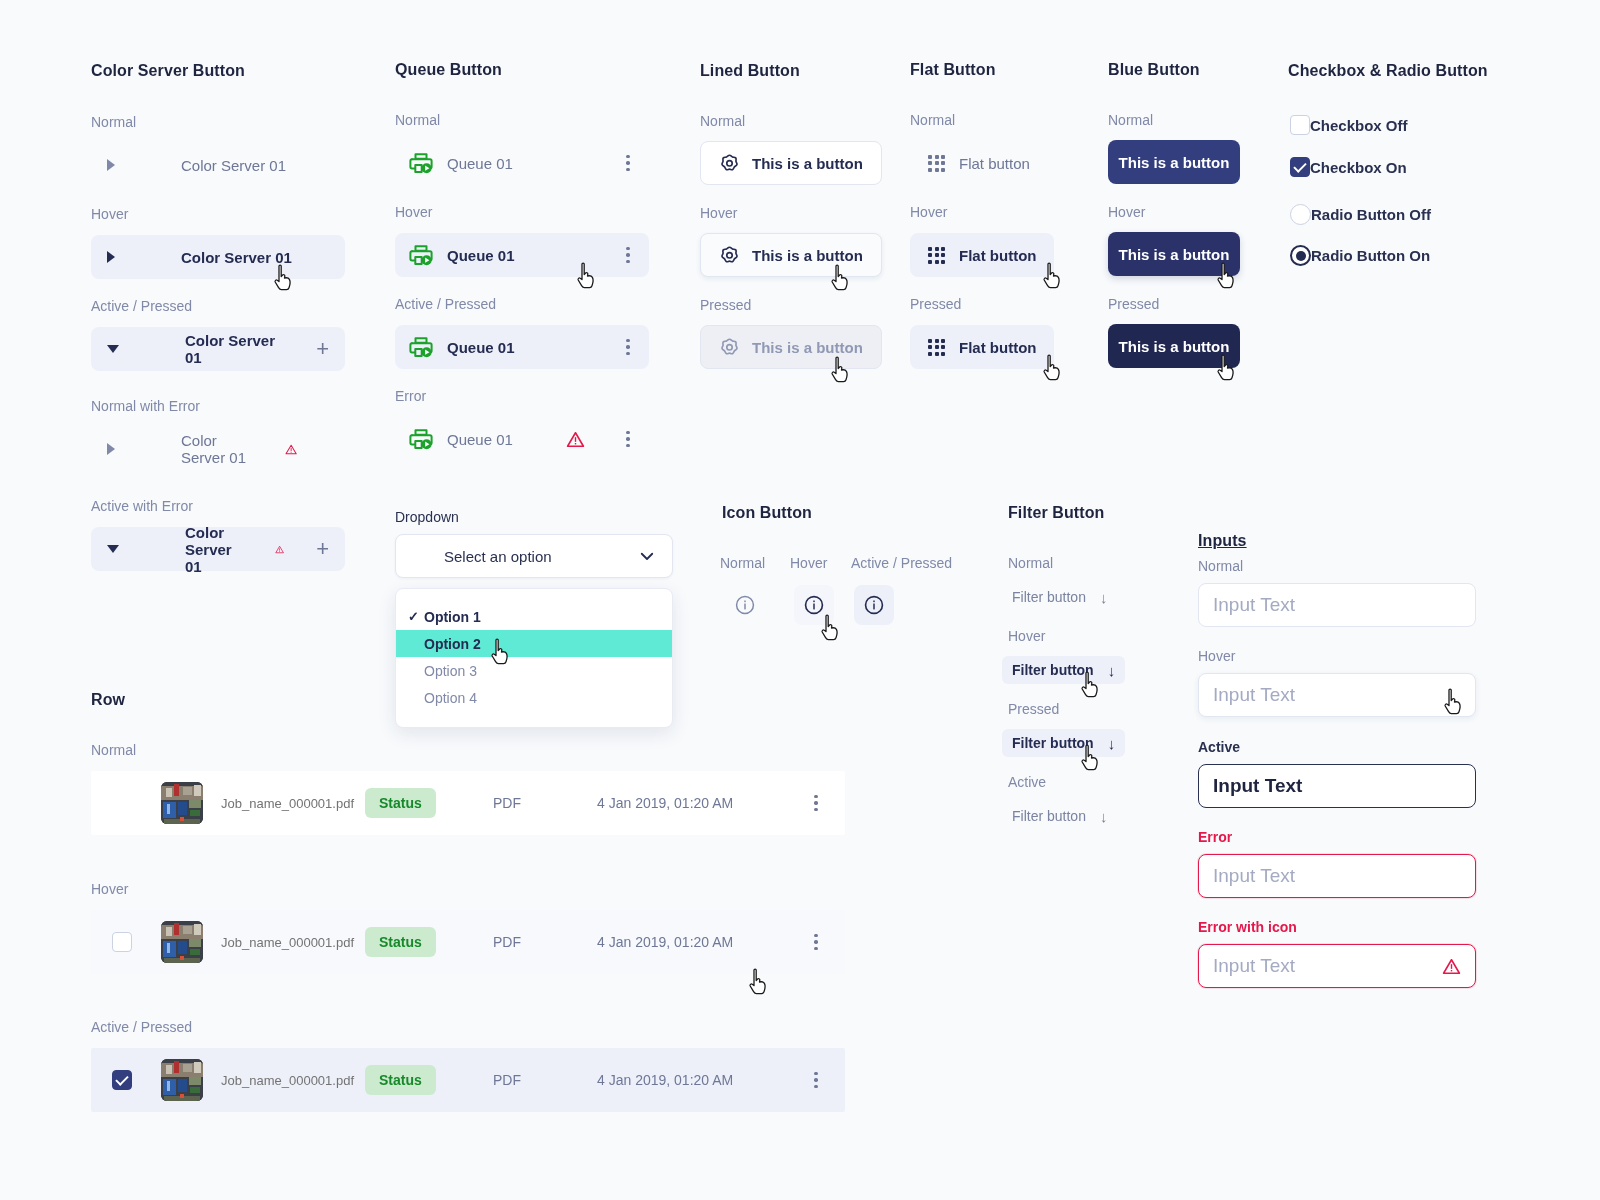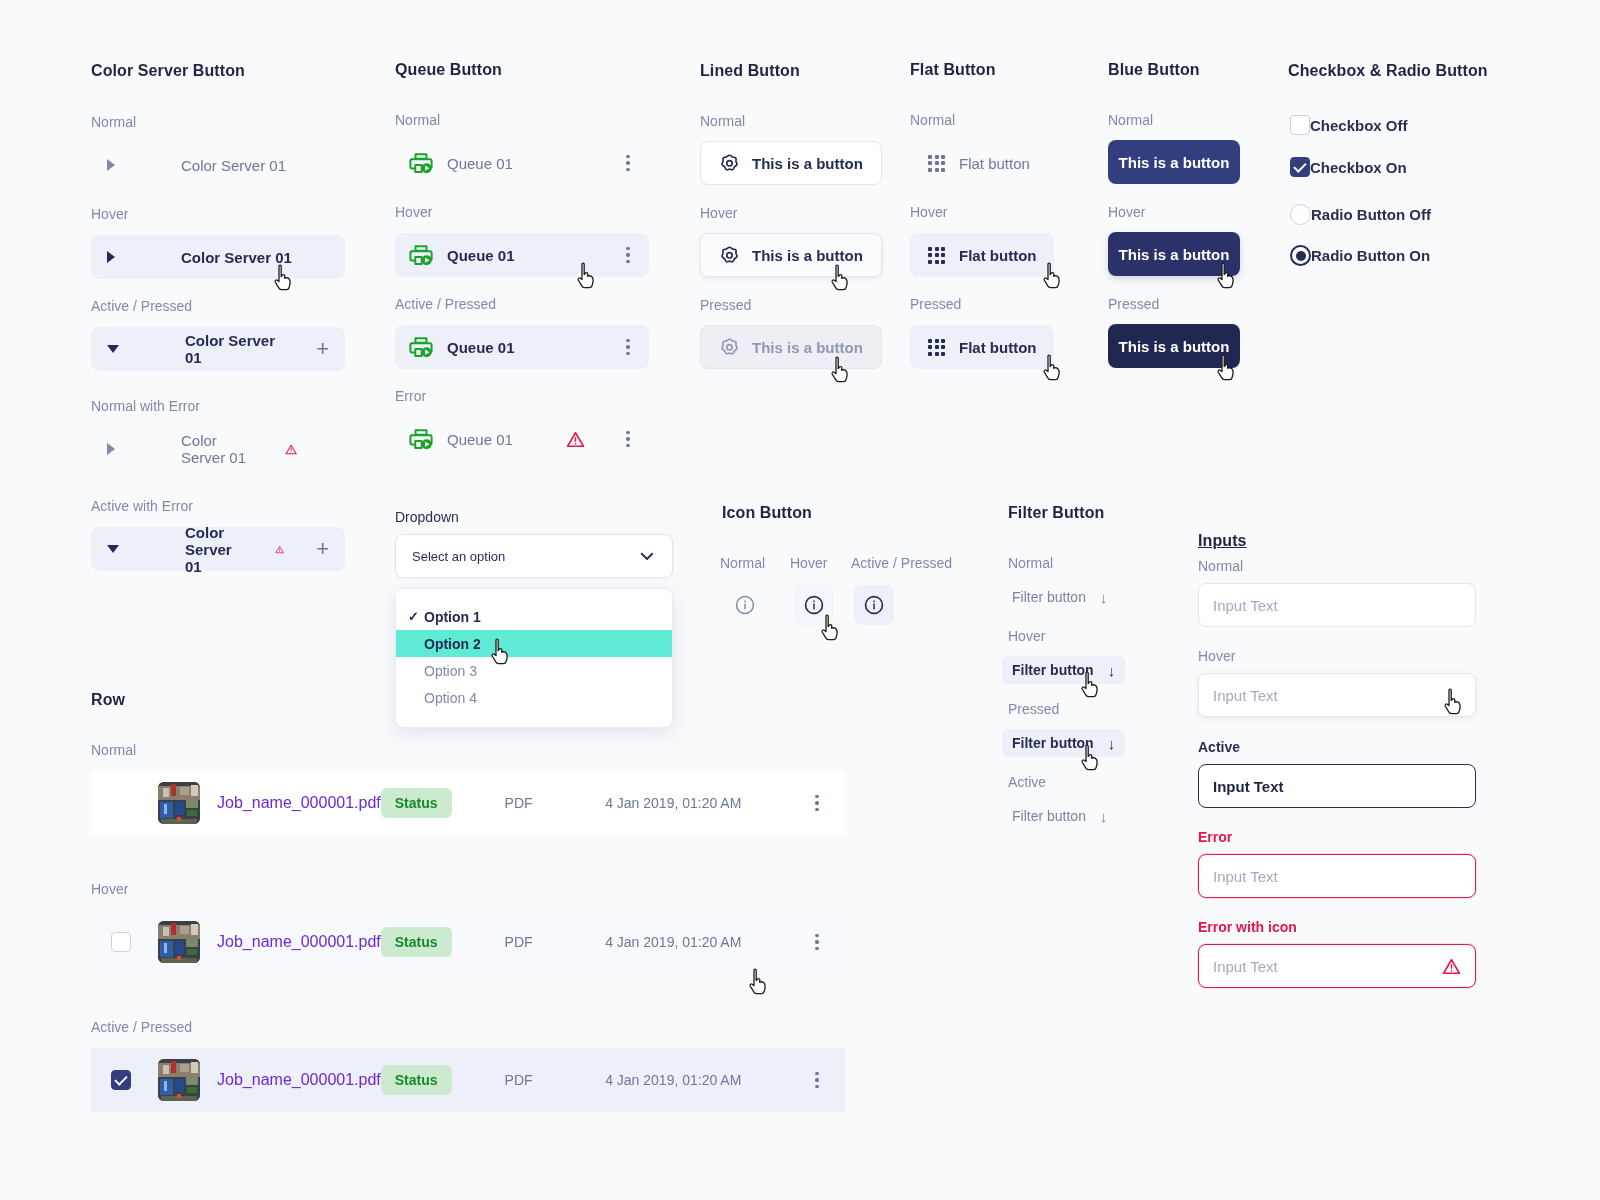--- a/index.html
+++ b/index.html
@@ -126,21 +126,21 @@
   }
   .cr-label { font-size: 15px; color: #2A3050; font-weight: 700; }
 
   
   .dd-control {
     width: 278px; height: 44px; background: #fff;
     border: 1px solid #E2E6F0; border-radius: 8px;
     display:flex; align-items:center; padding: 0 16px;
     box-shadow: 0 1px 3px rgba(40,50,90,0.05);
   }
-  .dd-control .val { font-size: 13px; color: #2A3050; flex: 1; }
+  .dd-control .val { font-size: 15px; color: #2A3050; flex: 1; margin-left: 32px; }
   .dd-menu {
     width: 278px; background: #fff; border: 1px solid #E8EBF3;
     border-radius: 8px; box-shadow: 0 6px 18px rgba(40,50,90,0.10);
     padding: 14px 0 16px 0;
   }
   .dd-item {
     height: 27px; display:flex; align-items:center;
     padding: 0 16px 0 12px; font-size: 14px; color: #8089A8;
   }
   .dd-item .chk { width: 16px; display:inline-block; color:#252C52; font-size: 13px; }
@@ -163,21 +163,21 @@
   }
   .filt.hover, .filt.pressed { background: #EDF0F9; color: #252C52; font-weight: 700; }
   .filt.activeState { color: #7A839F; }
   .filt .arrow { font-size: 15px; }
 
   
   .inp {
     width: 278px; height: 44px; border-radius: 8px;
     border: 1px solid #E2E6F0; background: #fff;
     display:flex; align-items:center; padding: 0 14px;
-    font-size: 15px; color: #A3AAC2;
+    font-size: 19px; color: #A3AAC2;
   }
   .inp.hover { box-shadow: 0 2px 6px rgba(40,50,90,0.07); }
   .inp.activeState { border: 1.5px solid #2A3050; color: #1F2540; font-weight: 700; }
   .inp.error { border: 1.5px solid #E5184B; box-shadow: 0 0 0 1px rgba(229,24,75,0.12); }
   .inp .txt { flex: 1; }
   .req-banner {
     width: 278px; height: 34px; border-radius: 6px; background: #E5184B;
     display:flex; align-items:center; padding: 0 14px;
     color: #fff; font-size: 14px; font-weight: 700;
   }
@@ -188,21 +188,21 @@
     background: #FFFFFF; border-radius: 2px;
   }
   .row.hover { background: #F7F9FC; }
   .row.active { background: #EDF0F9; }
   .row .cb-cell { width: 62px; display:flex; justify-content:center; align-items:center; }
   .row .thumb-cell { width: 58px; display:flex; justify-content:center; }
   .thumb {
     width: 42px; height: 42px; border-radius: 6px; overflow:hidden;
     background: #2b3038; position: relative;
   }
-  .row .name { flex: 1; font-size: 16px; color: #6d28d9; padding-left: 10px; }
+  .row .name { flex: 1; font-size: 13px; color: #737373; padding-left: 10px; }
   .row .badge-cell { width: 128px; }
   .badge {
     display:inline-flex; align-items:center; justify-content:center;
     height: 30px; padding: 0 14px; border-radius: 6px;
     background: #CCEBCE; color: #17892B; font-size: 14px; font-weight: 700;
   }
   .row .type { width: 104px; font-size: 14px; color: #6E7796; }
   .row .date { width: 190px; font-size: 14px; color: #6E7796; }
   .row .menu-cell { width: 58px; display:flex; justify-content:center; }
 

